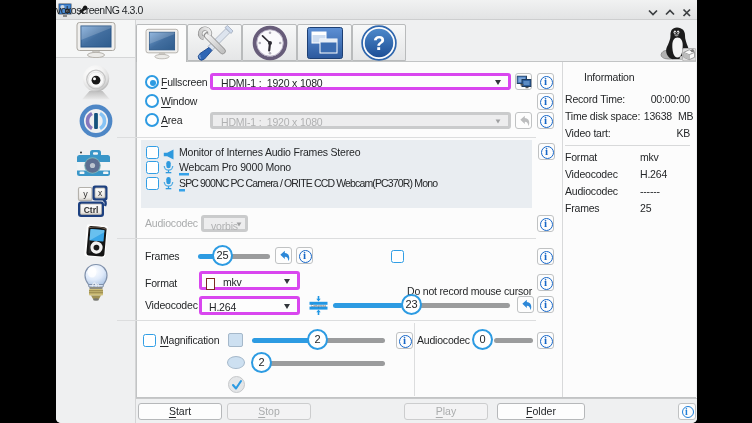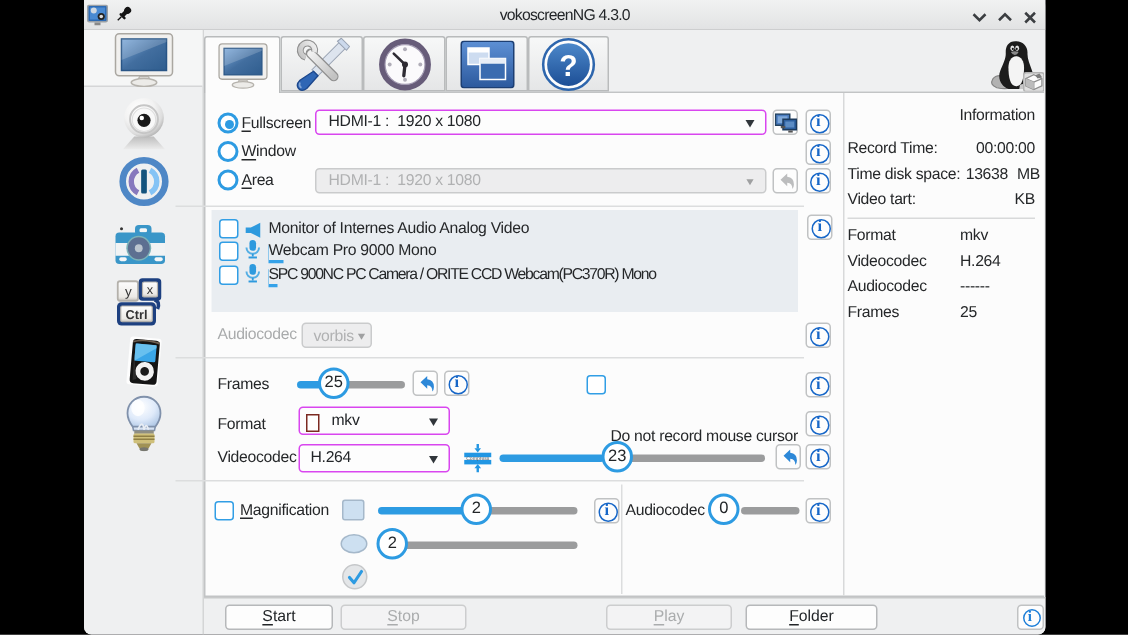--- a/index.html
+++ b/index.html
@@ -5,21 +5,21 @@
 * { margin:0; padding:0; box-sizing:border-box; }
 html,body { width:752px; height:423px; background:#000; overflow:hidden;
   font-family:"Liberation Sans", sans-serif; }
 #win { position:absolute; left:56px; top:0; width:641px; height:423px;
   background:#eff0f1; border-radius:0 0 5px 5px; overflow:hidden; }
 .abs { position:absolute; }
 
 #titlebar { position:absolute; left:0; top:0; width:641px; height:20px;
   background:linear-gradient(#f1f2f2,#e2e3e4); border-bottom:1px solid #cdcecf;
   border-radius:4px 4px 0 0; }
-#title { position:absolute; left:0; right:0; top:4px; text-align:center;
+#title { position:absolute; left:0; right:0; top:4px; text-align:left;
   font-size:10.5px; letter-spacing:-0.5px; color:#232629; }
 
 #sidebar { position:absolute; left:0; top:20px; width:80px; height:403px;
   background:#eff0f1; border-right:1px solid #d4d5d6; }
 #sidesel { position:absolute; left:0; top:0; width:79px; height:38px;
   background:#f5f6f6; border-bottom:1px solid #d5d6d7; }
 .sideicon { position:absolute; left:0; width:80px; text-align:center; }
 
 .tab { position:absolute; top:24px; height:37px; width:54px;
   background:linear-gradient(#f7f8f8,#e5e6e7); border:1px solid #b9bbbc;
@@ -32,21 +32,21 @@
 
 #statusbar { position:absolute; left:80px; top:398px; width:561px; height:25px;
   background:#eff0f1; border-top:1px solid #c8c9ca; }
 .btn { position:absolute; top:4px; height:17px; background:#fdfdfd;
   border:1px solid #b6b8ba; border-radius:3px; font-size:10.5px; color:#232629;
   text-align:center; line-height:15px; }
 .btn.dis { color:#aaacad; background:#f3f3f4; border-color:#cccdce; }
 
 .lbl { position:absolute; font-size:10.5px; letter-spacing:-0.2px; color:#252729; white-space:nowrap; }
 .lbl.dis { color:#a9abac; }
-.combo { position:absolute; background:#fdfdfd; border:1px solid #d946ef;
+.combo { position:absolute; background:#fdfdfd; border:3px solid #d946ef;
   border-radius:3px; font-size:10.5px; letter-spacing:-0.2px; color:#232629;text-decoration:underline; }
 .combo.dis { background:#ededee; color:#b0b1b2; border-color:#cacbcc; }
 .combo .arrow { position:absolute; right:7px; top:50%; margin-top:-2px;
   width:0; height:0; border-left:3.5px solid transparent;
   border-right:3.5px solid transparent; border-top:5px solid #31363b; }
 .combo.dis .arrow { border-top-color:#9fa0a1; }
 .radio { position:absolute; width:14px; height:14px; border:2px solid #2d9be2;
   border-radius:50%; background:#fff; }
 .radio .dot { position:absolute; left:3px; top:3px; width:6px; height:6px;
   border-radius:50%; background:#2d9be2; }
@@ -343,21 +343,21 @@
         </svg>
       </div>
     <div class="ibtn info" style="left:481px;top:112px;"></div>
     <div class="sep" style="top:137px;"></div>
 
     <div class="abs" style="left:85px;top:140px;width:391px;height:68px;background:#e9edf1;"></div>
     <div class="check" style="left:90px;top:146px;"></div>
     <div class="abs spk" style="left:107px;top:146px;"><svg width="11" height="11" viewBox="0 0 11 11">
           <path d="M10.5 0.5 L10.5 10.5 L4.2 7.3 L0.8 7.3 L0.8 3.7 L4.2 3.7 Z" fill="#2e9ade"></path>
         </svg></div>
-    <div class="lbl" style="left:123px;top:146px;">Monitor of Internes Audio Analog Video</div>
+    <div class="lbl" style="left:123px;top:146px;">Monitor of Internes Audio Frames Stereo</div>
     <div class="check" style="left:90px;top:161px;"></div>
     <div class="abs mic" style="left:107px;top:160px;"><svg width="11" height="13" viewBox="0 0 11 13">
           <rect x="3.3" y="0" width="4.4" height="7.2" rx="2.2" fill="#2e9ade"></rect>
           <path d="M1.3 5 A4.2 4.2 0 0 0 9.7 5" fill="none" stroke="#54aee4" stroke-width="1.3"></path>
           <rect x="4.9" y="9.2" width="1.2" height="1.8" fill="#2e9ade"></rect>
           <rect x="2.7" y="11" width="5.6" height="1.3" fill="#2e9ade"></rect>
         </svg></div>
     <div class="lbl" style="left:123px;top:161px;"><span style="box-shadow:0 2.5px 0 #35a2e9;">W</span>ebcam Pro 9000 Mono</div>
     <div class="check" style="left:90px;top:177px;"></div>
     <div class="abs mic" style="left:107px;top:176px;"><svg width="11" height="13" viewBox="0 0 11 13">
@@ -435,38 +435,38 @@
           <path d="M2.5 6.5 L5.5 10 L10.5 2.5" fill="none" stroke="#2d9be2" stroke-width="2.1" stroke-linecap="round" stroke-linejoin="round"></path>
         </svg>
       </div>
     <div class="abs" style="left:358px;top:323px;width:1px;height:73px;background:#dcddde;"></div>
     <div class="lbl" style="left:361px;top:334px;">Audiocodec</div>
     <div class="slider-line" style="left:438px;top:338px;width:39px;background:#9b9c9d;"></div>
     <div class="scircle" style="left:416px;top:329px;">0</div>
     <div class="ibtn info" style="left:481px;top:332px;"></div>
 
     <div class="abs" style="left:506px;top:62px;width:1px;height:335px;background:#d8d9da;"></div>
-    <div class="lbl" style="left:506px;top:71px;width:128px;text-align:right;">Information</div>
+    <div class="lbl" style="left:506px;top:71px;width:128px;text-align:left;padding-left:22px;">Information</div>
     <div class="lbl" style="left:509px;top:93px;">Record Time:</div>
     <div class="lbl" style="left:509px;top:93px;width:125px;text-align:right;">00:00:00</div>
     <div class="lbl" style="left:509px;top:110px;">Time disk space:</div>
     <div class="lbl" style="left:509px;top:110px;width:107px;text-align:right;">13638</div>
     <div class="lbl" style="left:622px;top:110px;">MB</div>
     <div class="lbl" style="left:509px;top:127px;">Video tart:</div>
     <div class="lbl" style="left:509px;top:127px;width:125px;text-align:right;">KB</div>
     <div class="abs" style="left:509px;top:145px;width:125px;height:1px;background:#d8d9da;"></div>
     <div class="lbl" style="left:509px;top:151px;">Format</div>
     <div class="lbl" style="left:584px;top:151px;">mkv</div>
     <div class="lbl" style="left:509px;top:168px;">Videocodec</div>
     <div class="lbl" style="left:584px;top:168px;">H.264</div>
     <div class="lbl" style="left:509px;top:185px;">Audiocodec</div>
     <div class="lbl" style="left:584px;top:185px;">------</div>
     <div class="lbl" style="left:509px;top:202px;">Frames</div>
     <div class="lbl" style="left:584px;top:202px;">25</div>
   </div>
   <div id="statusbar">
-    <div class="btn" style="left:14px;width:72px;"><u>S</u>tart</div>
+    <div class="btn" style="left:2px;width:84px;"><u>S</u>tart</div>
     <div class="btn dis" style="left:91px;width:84px;"><u>S</u>top</div>
     <div class="btn dis" style="left:268px;width:84px;"><u>P</u>lay</div>
     <div class="btn" style="left:361px;width:88px;"><u>F</u>older</div>
     <div class="abs" id="sbinfo" style="left:542px;top:4px;"></div>
   </div>
 </div>
 
 </body></html>

